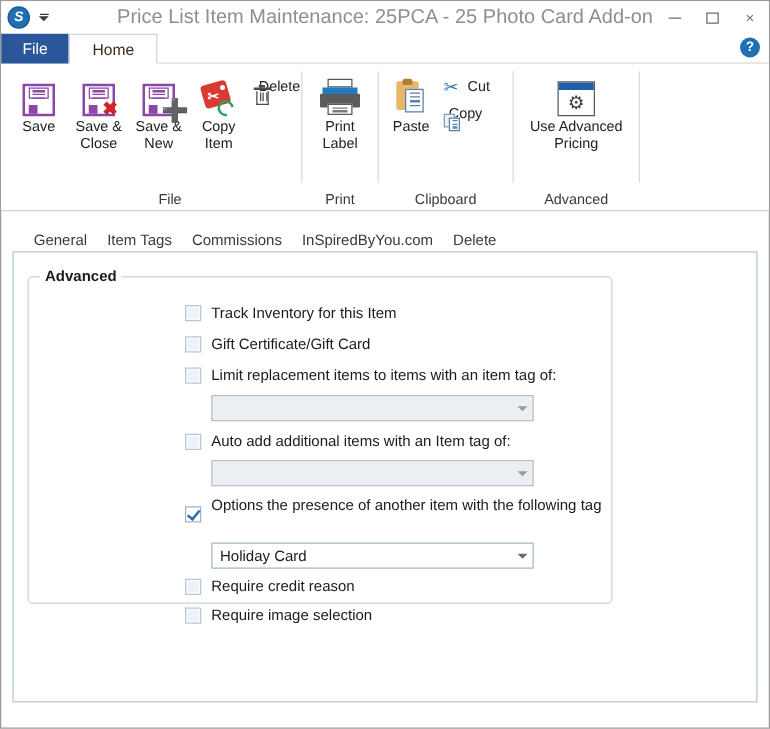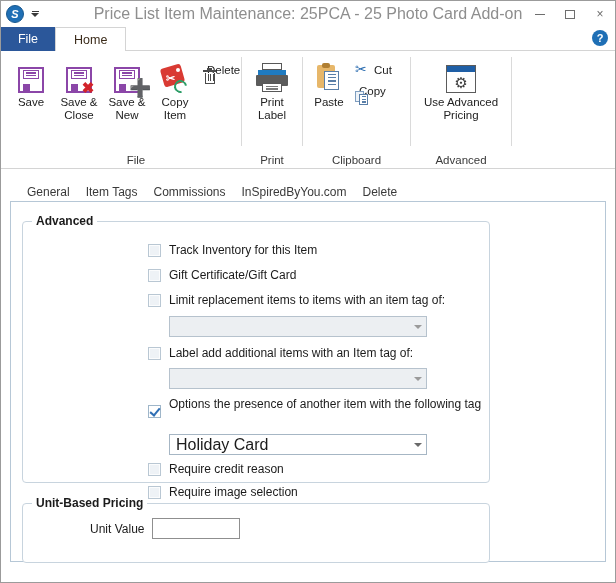--- a/index.html
+++ b/index.html
@@ -221,21 +221,21 @@
     border:solid #2f6fb5;border-width:0 2px 2px 0;transform:rotate(40deg);
   }
   .cblabel{margin-left:8px;font-size:12px;color:#1b1b1b;line-height:15px;}
 
   .combo{
     position:absolute;height:21px;box-sizing:border-box;
     border:1px solid #a6b6c4;background:#ffffff;
     display:flex;align-items:center;
   }
   .combo.disabled{background:#eceff2;border-color:#b6c2cd;}
-  .combo .val{padding-left:6px;font-size:16px;color:#1b1b1b;flex:1;}
+  .combo .val{padding-left:6px;font-size:12px;color:#1b1b1b;flex:1;}
   .combo .arr{
     width:17px;display:flex;align-items:center;justify-content:center;
   }
   .combo .arr i{
     width:0;height:0;border-left:4px solid transparent;border-right:4px solid transparent;
     border-top:4px solid #6a6a6a;display:block;
   }
   .combo.disabled .arr i{border-top-color:#9a9a9a;}
 
   .txtfield{
@@ -483,21 +483,21 @@
 
       <div class="combo disabled" style="left:146px;top:94px;width:258px;">
         <span class="val"></span>
         <span class="arr">
             <i></i>
           </span>
       </div>
 
       <div class="row" style="left:125px;top:124px">
         <span class="cb disabled"></span>
-        <span class="cblabel">Label add additional items with an Item tag of:</span>
+        <span class="cblabel">Auto add additional items with an Item tag of:</span>
       </div>
 
       <div class="combo disabled" style="left:146px;top:146px;width:258px;">
         <span class="val"></span>
         <span class="arr">
             <i></i>
           </span>
       </div>
 
       <div class="row" style="left:125px;top:175px">
@@ -518,22 +518,15 @@
         <span class="cb disabled"></span>
         <span class="cblabel">Require image selection</span>
       </div>
 
       <div class="row" style="left:125px;top:240px">
         <span class="cb disabled"></span>
         <span class="cblabel">Require credit reason</span>
       </div>
     </div>
 
-    <div class="gbox" style="left:11px;top:301px;width:466px;height:58px;">
-      <div class="gbox-title">Unit-Based Pricing</div>
-      <div class="flabel" style="left:67px;top:18px">Unit Value</div>
-      <div class="txtfield" style="left:129px;top:14px;width:88px;">
-        <span style="padding-left:4px;line-height:19px;display:block;font-size:12px;"></span>
-      </div>
-    </div>
 
   </div>
 </div>
 
 </body></html>

